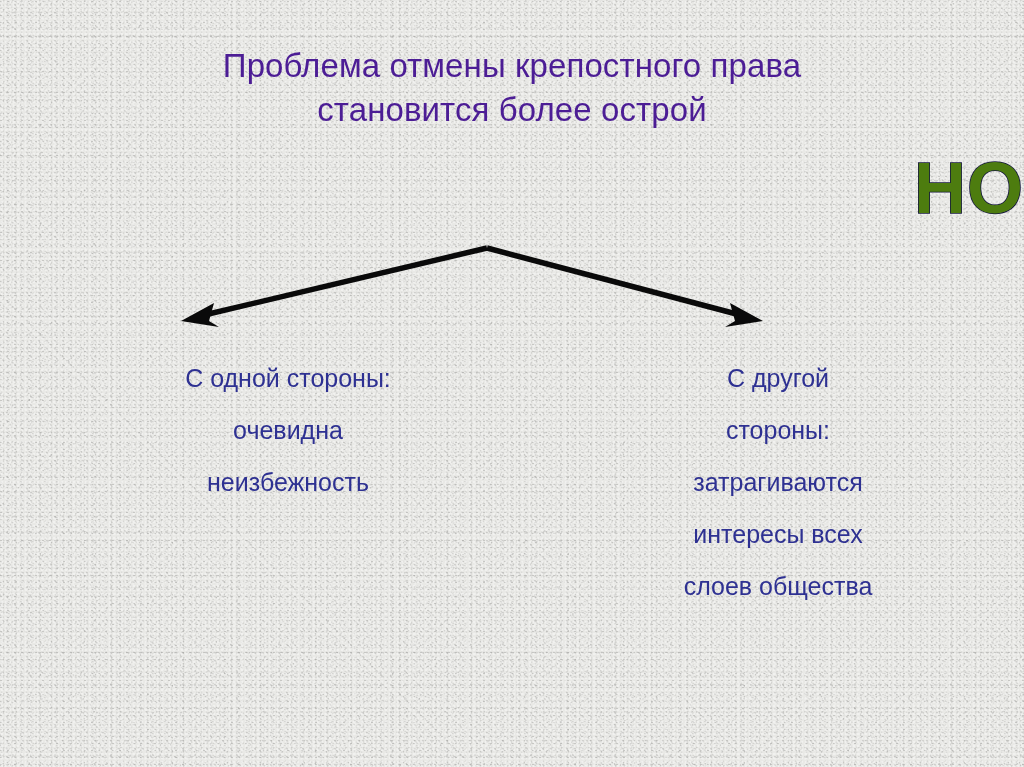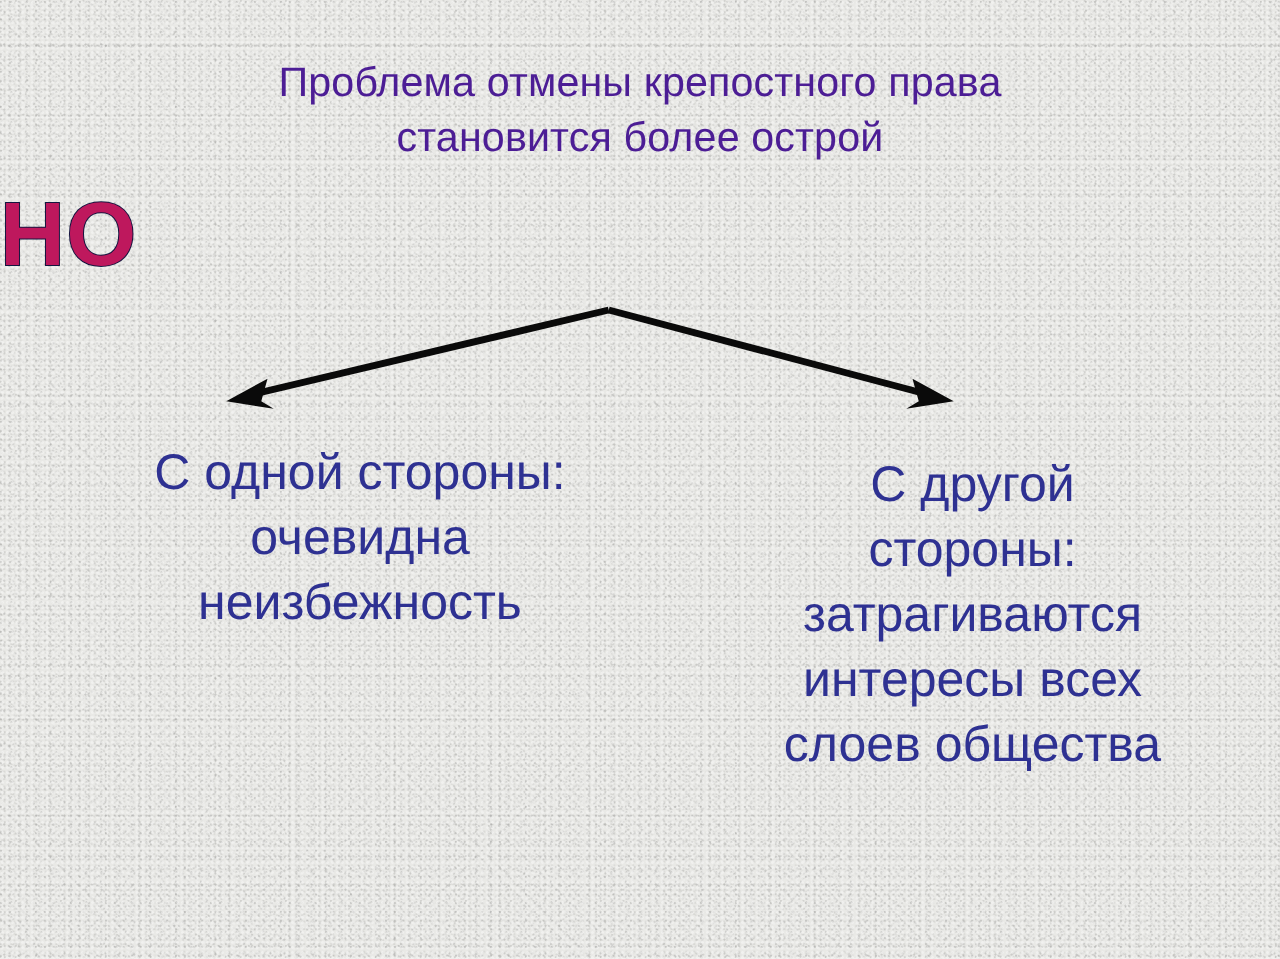--- a/index.html
+++ b/index.html
@@ -70,50 +70,50 @@
     font-weight: 400;
     letter-spacing: 0.1px;
     white-space: pre-line;
   }
 
   
   #but-word {
     left: 0;
     right: 0;
     top: 150px;
-    text-align: left;
-    color: #be185d;
+    text-align: right;
+    color: #4d7c0f;
     font-size: 72px;
     line-height: 76px;
     font-weight: 700;
     letter-spacing: 1px;
     -webkit-text-stroke: 1.6px #14153f;
     paint-order: stroke fill;
   }
 
   
   #arrow-svg {
     left: 0;
     top: 0;
     width: 1024px;
     height: 767px;
   }
 
   
   #branch-left, #branch-right {
     top: 352px;
     color: #2e3192;
-    font-size: 40px;
+    font-size: 25px;
     line-height: 52px;
     font-weight: 400;
     text-align: center;
     white-space: pre-line;
   }
   #branch-left  { left: 28px;  width: 520px; }
-  #branch-right { left: 558px; width: 440px; margin-top: 10px; }
+  #branch-right { left: 558px; width: 440px; }
 </style>
 </head>
 <body>
 
 <div id="slide">
 
   <div id="texture-layer"></div>
   <div id="texture-layer-2"></div>
 
   <div class="layer" id="title">Проблема отмены крепостного права

